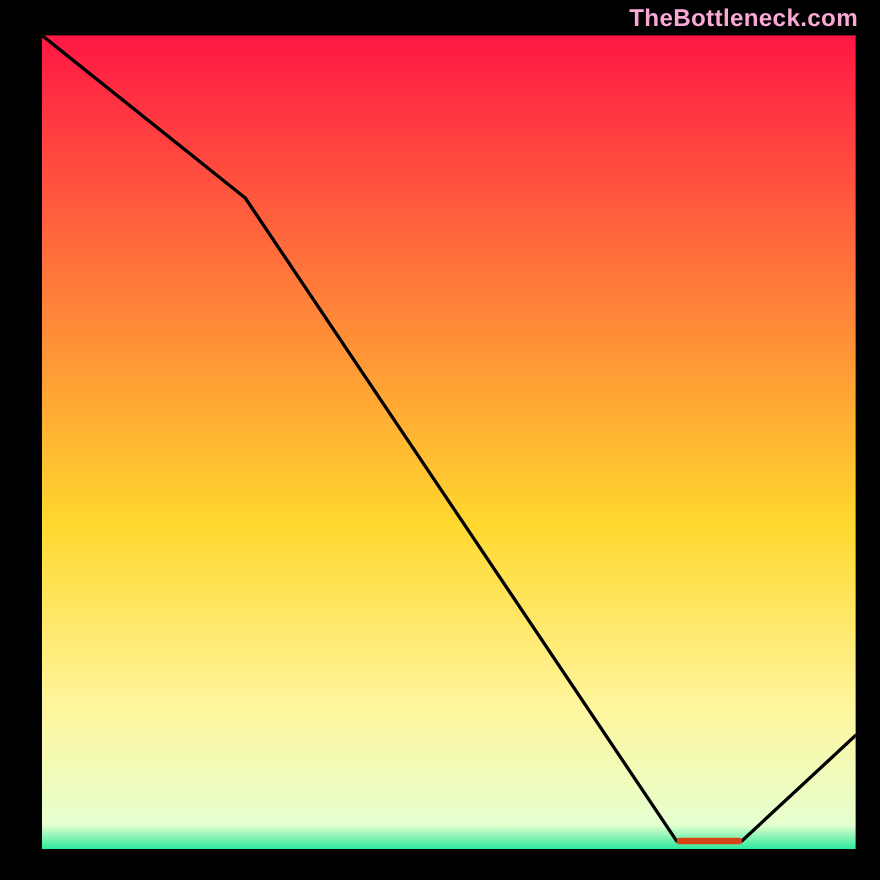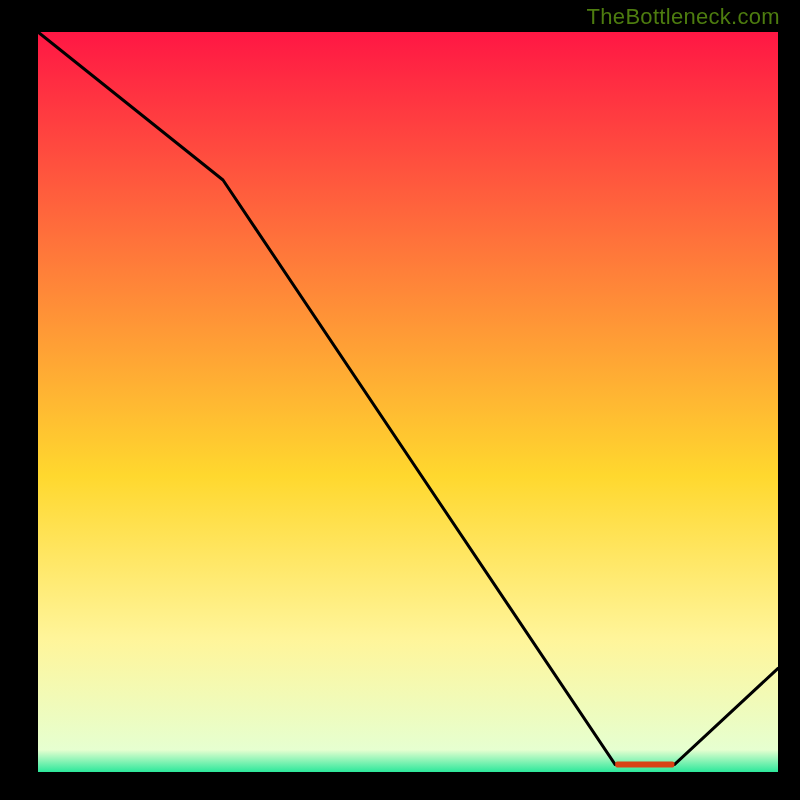--- a/index.html
+++ b/index.html
@@ -13,23 +13,23 @@
   }
   .container {
     position: relative;
     width: 800px;
     height: 800px;
   }
   .watermark {
     position: absolute;
     top: 4px;
     right: 20px;
-    color: #4d7c0f;
+    color: #f9a8d4;
     font-size: 22px;
-    font-weight: 400;
+    font-weight: 700;
     letter-spacing: 0.3px;
   }
   .plot-area {
     position: absolute;
     left: 38px;
     top: 32px;
     width: 740px;
     height: 740px;
     background: #000; 
   }

